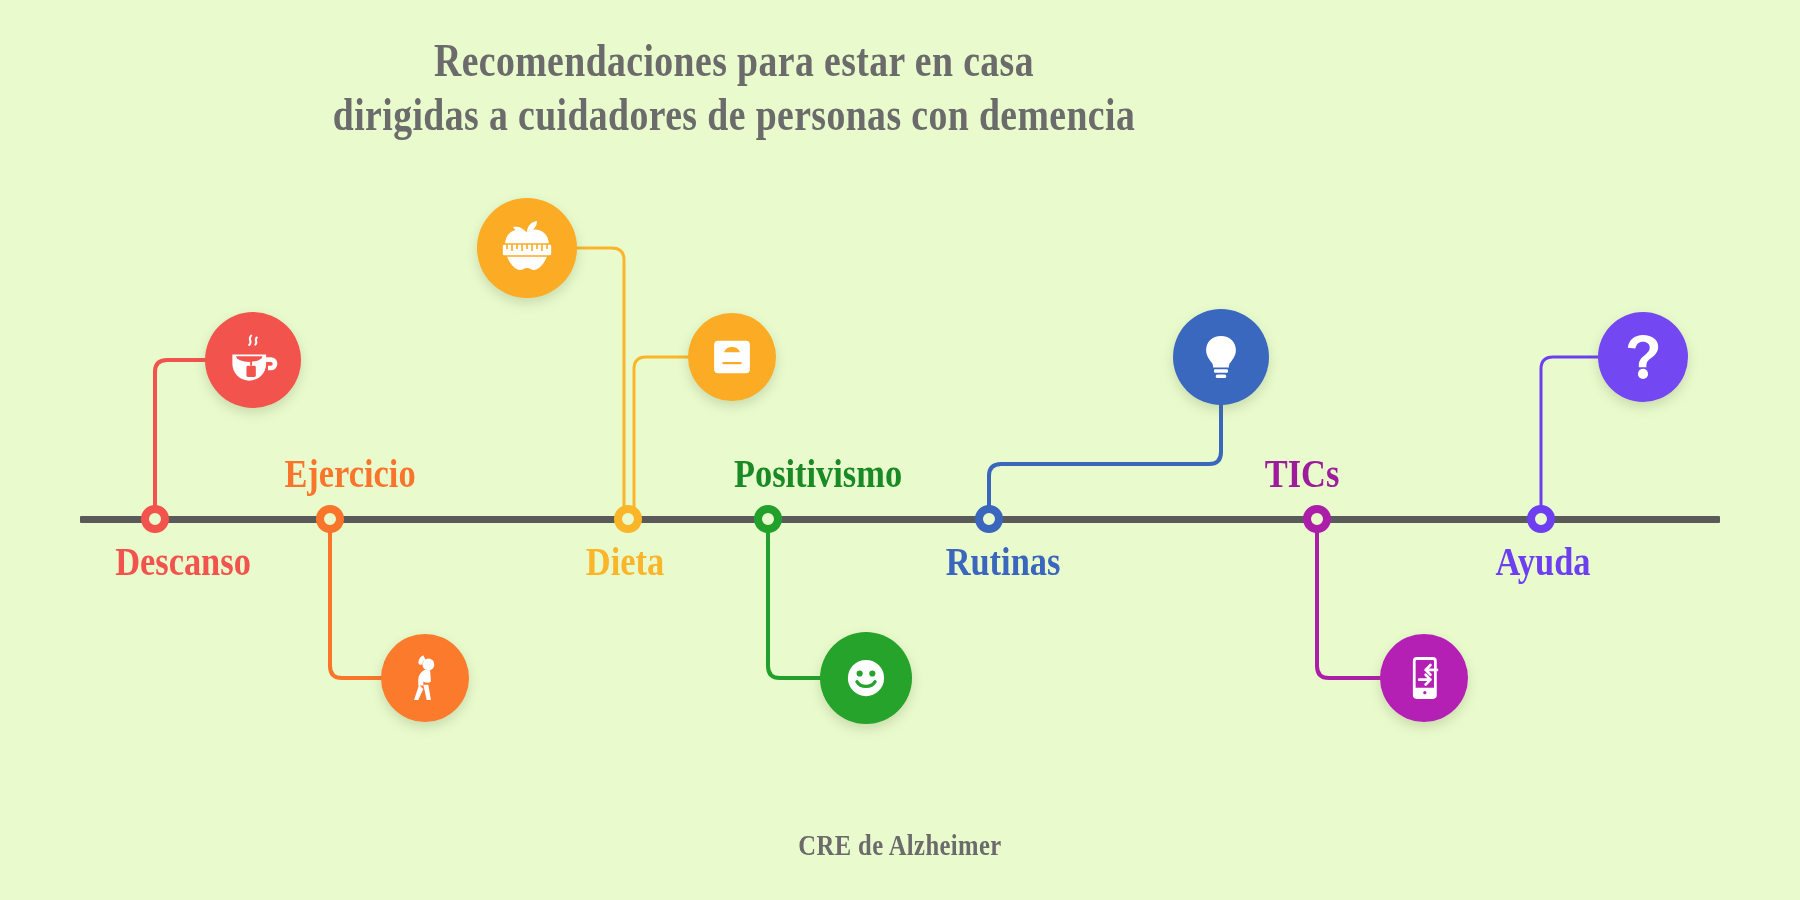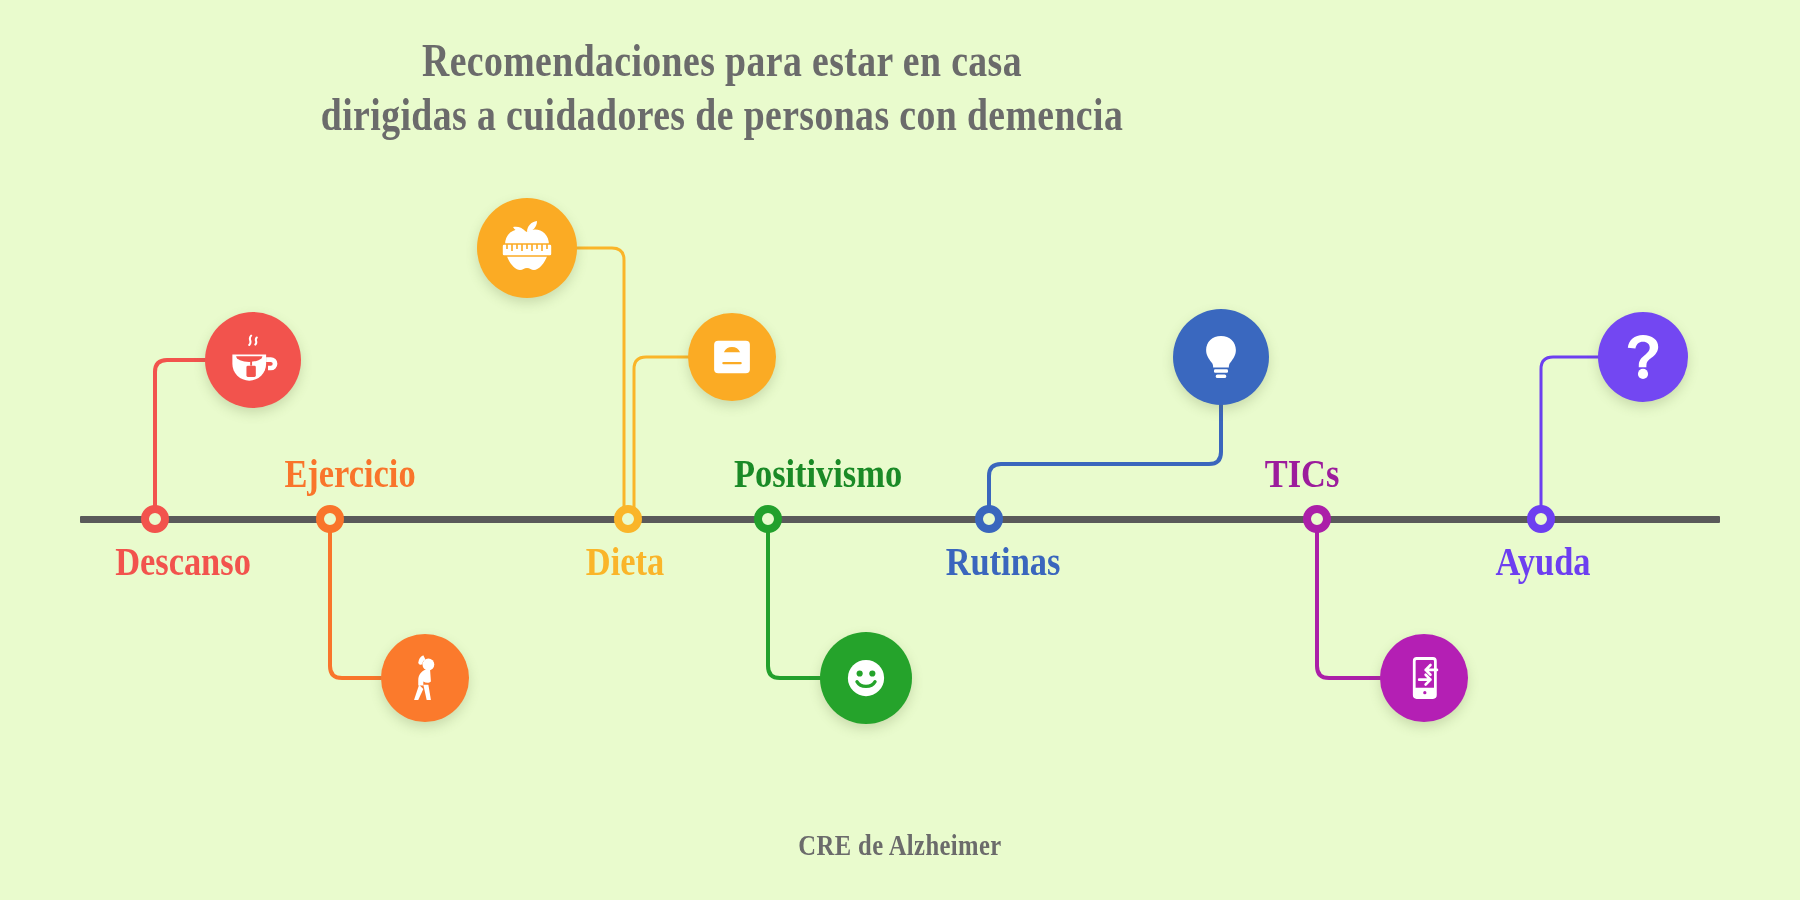--- a/index.html
+++ b/index.html
@@ -17,21 +17,21 @@
   #stage {
     position: relative;
     width: 1800px;
     height: 900px;
     background: #e9fbcd;
   }
 
   
   .title-block {
     position: absolute;
-    left: 0;
+    left: 12px;
     top: 34px;
     width: 1444px;
     text-align: center;
     pointer-events: none;
   }
   .title-line {
     font-family: "Liberation Serif", "DejaVu Serif", serif;
     font-weight: bold;
     font-size: 46px;
     line-height: 54px;

